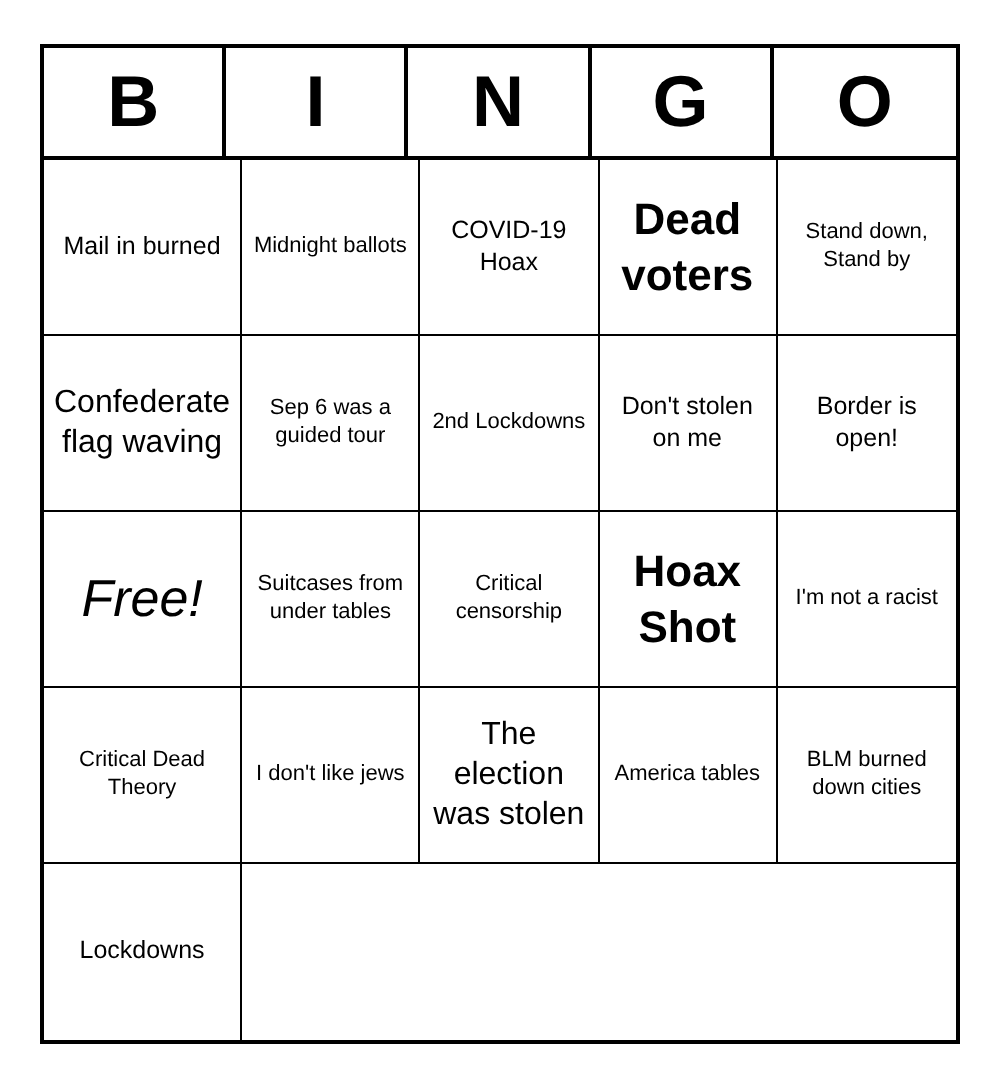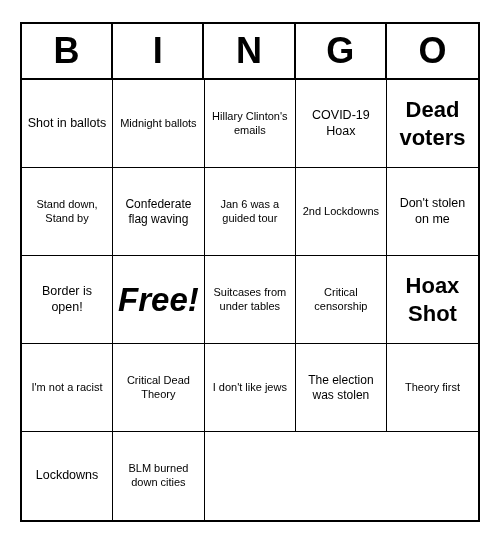--- a/index.html
+++ b/index.html
@@ -53,59 +53,58 @@
     }
     .bingo-grid .bingo-cell:nth-child(n+21) {
       border-bottom: none;
     }
     .bingo-cell.large-text {
       font-size: 22px;
       font-weight: bold;
       text-align: center;
     }
     .bingo-cell.free {
-      font-size: 33px;
-      font-weight: bold;
+      font-size: 26px;
+      font-weight: normal;
       font-style: italic;
     }
     .bingo-cell.small-text {
       font-size: 11px;
     }
     .bingo-cell.xsmall-text {
-      font-size: 12px;
+      font-size: 16px;
     }
   </style>
 </head>
 <body>
 
 <div class="bingo-card">
   <div class="bingo-header">
   <div class="bingo-header-cell">B</div>
       <div class="bingo-header-cell">I</div>
       <div class="bingo-header-cell">N</div>
       <div class="bingo-header-cell">G</div>
       <div class="bingo-header-cell">O</div>
     </div>
   <div class="bingo-grid">
-  <div class="bingo-cell">Shot in ballots</div>
+  <div class="bingo-cell">Mail in burned</div>
       <div class="bingo-cell small-text">Midnight ballots</div>
-      <div class="bingo-cell small-text">Hillary Clinton's emails</div>
       <div class="bingo-cell">COVID-19 Hoax</div>
       <div class="bingo-cell large-text">Dead voters</div>
       <div class="bingo-cell small-text">Stand down, Stand by</div>
       <div class="bingo-cell xsmall-text">Confederate flag waving</div>
-      <div class="bingo-cell small-text">Jan 6 was a guided tour</div>
+      <div class="bingo-cell small-text">Sep 6 was a guided tour</div>
       <div class="bingo-cell small-text">2nd Lockdowns</div>
       <div class="bingo-cell">Don't stolen on me</div>
       <div class="bingo-cell">Border is open!</div>
       <div class="bingo-cell free">Free!</div>
       <div class="bingo-cell small-text">Suitcases from under tables</div>
       <div class="bingo-cell small-text">Critical censorship</div>
       <div class="bingo-cell large-text">Hoax Shot</div>
       <div class="bingo-cell small-text">I'm not a racist</div>
       <div class="bingo-cell small-text">Critical Dead Theory</div>
       <div class="bingo-cell small-text">I don't like jews</div>
       <div class="bingo-cell xsmall-text">The election was stolen</div>
-      <div class="bingo-cell small-text">Theory first</div>
+      <div class="bingo-cell small-text">America tables</div>
+      <div class="bingo-cell small-text">BLM burned down cities</div>
       <div class="bingo-cell">Lockdowns</div>
-      <div class="bingo-cell small-text">BLM burned down cities</div>
     </div>
 </div>
 
 </body></html>

